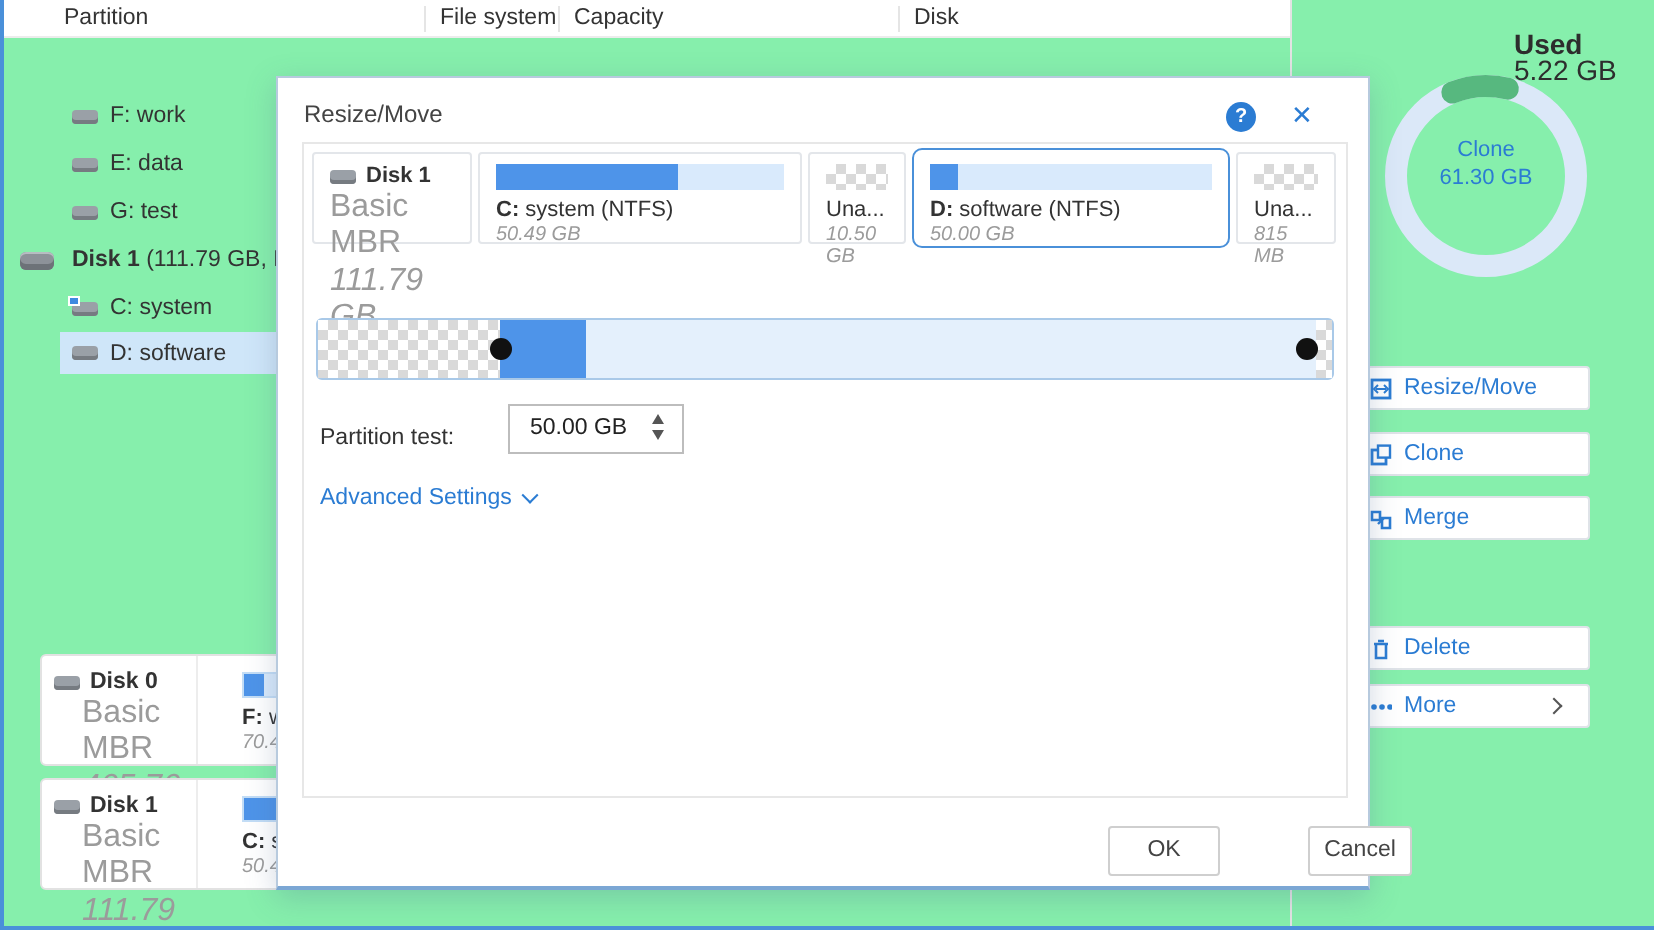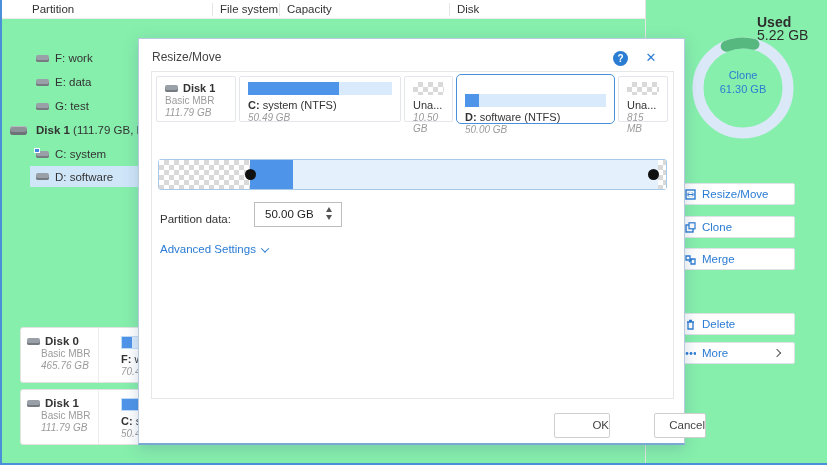--- a/index.html
+++ b/index.html
@@ -19,21 +19,21 @@
   .tree-row.selected { background:#cfe6f9; left:28px; width:600px; }
   .disk-icon { position:absolute; width:17px; height:9px; background:#8d9299; border-radius:3px; box-shadow:inset 0 -3px 0 #6d7278, inset 0 1px 0 #b7bcc2; }
   .drive-icon { position:relative; width:13px; height:7px; background:#9aa0a7; border-radius:2px; box-shadow:inset 0 -2px 0 #767b81; flex:0 0 13px; }
   .drive-icon .sys-badge { position:absolute; left:-2px; top:-3px; width:6px; height:5px; background:#3f8ae0; border:1px solid #fff; }
   .tree-label b { font-weight:bold; }
 
   
   .disk-card { position:absolute; left:18px; width:612px; height:56px; background:#fff; border:1px solid #e2e2e2; border-radius:3px; }
   .disk-card .dc-cell { position:absolute; left:0; top:0; width:78px; height:100%; border-right:1px solid #ededed; padding:7px 0 0 20px; }
   .dc-title { font-weight:bold; font-size:11.5px; display:flex; align-items:center; gap:0; }
-  .dc-sub { color:#9b9b9b; font-size:10px; margin-top:1px; }
+  .dc-sub { color:#9b9b9b; font-size:16px; margin-top:1px; }
   .dc-sub.italic { font-style:italic; }
   .dc-part { position:absolute; left:82px; top:0; right:4px; height:100%; padding:8px 0 0 18px; }
   .mini-bar { width:500px; height:13px; background:#d9eafc; border:1px solid #c3ddf6; position:relative; }
   .mini-fill { position:absolute; left:0; top:0; bottom:0; background:#4e94e9; }
   .dc-pname { margin-top:4px; font-size:11px; white-space:nowrap; }
   .dc-psize { margin-top:1px; font-size:10px; color:#9b9b9b; font-style:italic; }
 
   
   .donut-wrap { position:absolute; left:683px; top:30px; width:116px; height:116px; }
   .donut-center { position:absolute; left:0; top:38px; width:116px; text-align:center; color:#2b7cd3; font-size:11px; line-height:14px; }
@@ -48,21 +48,21 @@
   .dialog { position:absolute; left:136px; top:38px; width:547px; height:407px; background:#fff;
             border:1px solid #b7cade; border-bottom:2px solid #7ba7d4; box-shadow:0 4px 14px rgba(70,100,140,.25); z-index:10; }
   .dlg-title { position:absolute; left:13px; top:11px; font-size:12px; color:#444; }
   .help-icon { position:absolute; left:474px; top:12px; width:15px; height:15px; border-radius:50%; background:#2b7cd3; color:#fff;
                font-size:10px; font-weight:bold; text-align:center; line-height:15px; cursor:pointer; }
   .close-icon { position:absolute; left:503px; top:10px; width:18px; height:18px; color:#2b7cd3; font-size:13px; text-align:center; line-height:18px; cursor:pointer; }
   .dlg-panel { position:absolute; left:12px; top:32px; width:523px; height:328px; border:1px solid #e7e7e7; background:#fff; }
 
   .strip { position:absolute; left:4px; top:4px; height:46px; display:flex; align-items:center; }
   .cell { background:#fff; border:1px solid #e3e6ea; border-radius:2px; height:46px; margin-right:3px; padding:5px 8px 0 8px; }
-  .cell.sel { border:1.5px solid #4a90d9; border-radius:5px; height:50px; padding-top:19px; }
+  .cell.sel { border:1.5px solid #4a90d9; border-radius:5px; height:50px; padding-top:7px; }
   .cell-bar { height:13px; background:#d9eafc; position:relative; overflow:hidden; }
   .cell-bar .mini-fill { background:#4e94e9; }
   .cell-name { margin-top:4px; font-size:11px; white-space:nowrap; overflow:hidden; }
   .cell-size { margin-top:1px; font-size:10px; color:#9b9b9b; font-style:italic; }
   .disk-cell { width:80px; }
   .checker { background:conic-gradient(#d9d9d9 0 25%, #ffffff 0 50%, #d9d9d9 0 75%, #ffffff 0); background-size:10px 10px; }
 
   .slider { position:absolute; left:6px; top:87px; width:509px; height:31px; border:1px solid #a9c9e8; border-radius:3px; background:#e4f0fc; display:flex; overflow:visible; }
   .seg { height:100%; }
   .seg.blue { background:#4e94e9; }
@@ -72,21 +72,21 @@
   .psize-label { position:absolute; left:8px; top:141px; color:#333; }
   .psize-input { position:absolute; left:102px; top:130px; width:88px; height:25px; border:1px solid #bdbdbd; background:#fff; padding-left:10px; line-height:23px; font-size:11.5px; color:#222; }
   .spinner { position:absolute; right:9px; top:4px; display:flex; flex-direction:column; gap:3px; cursor:pointer; }
   .tri-up { width:0; height:0; border-left:3.5px solid transparent; border-right:3.5px solid transparent; border-bottom:5px solid #555; }
   .tri-down { width:0; height:0; border-left:3.5px solid transparent; border-right:3.5px solid transparent; border-top:5px solid #555; }
 
   .adv-link { position:absolute; left:8px; top:171px; color:#2b7cd3; cursor:pointer; }
   .adv-link .chev-down { display:inline-block; width:6px; height:6px; border-right:1.5px solid #2b7cd3; border-bottom:1.5px solid #2b7cd3; transform:rotate(45deg) translate(-1px,-1px); margin-left:6px; }
 
   .dlg-btn { position:absolute; top:374px; height:25px; background:#fff; border:1px solid #cfcfcf; border-radius:2px; color:#444;
-             font-size:11.5px; text-align:right; line-height:23px; cursor:pointer; }
+             font-size:11.5px; text-align:center; line-height:23px; cursor:pointer; }
   .dlg-btn.ok { left:415px; width:56px; }
   .dlg-btn.cancel { left:479px; width:52px;margin-left:36px; }
 
   svg { display:block; }
 </style>
 </head>
 <body>
 
 <div id="app">
 
@@ -259,21 +259,21 @@
 
       <div class="slider">
         <div class="seg checker" style="width: 18%;"></div>
         <div class="seg blue" style="width: 8.5%;"></div>
         <div class="seg free"></div>
         <div class="seg checker" style="width: 1.5%;"></div>
         <div class="handle" style="left: 18%;"></div>
         <div class="handle" style="left: 97.6%;"></div>
       </div>
 
-      <div class="psize-label">Partition data:</div>
+      <div class="psize-label">Partition test:</div>
       <div class="psize-input">
         <span>50.00 GB</span>
         <span class="spinner">
           <span class="tri-up"></span>
           <span class="tri-down"></span>
         </span>
       </div>
 
       <div class="adv-link">
         <span>Advanced Settings</span><span class="chev-down"></span>

